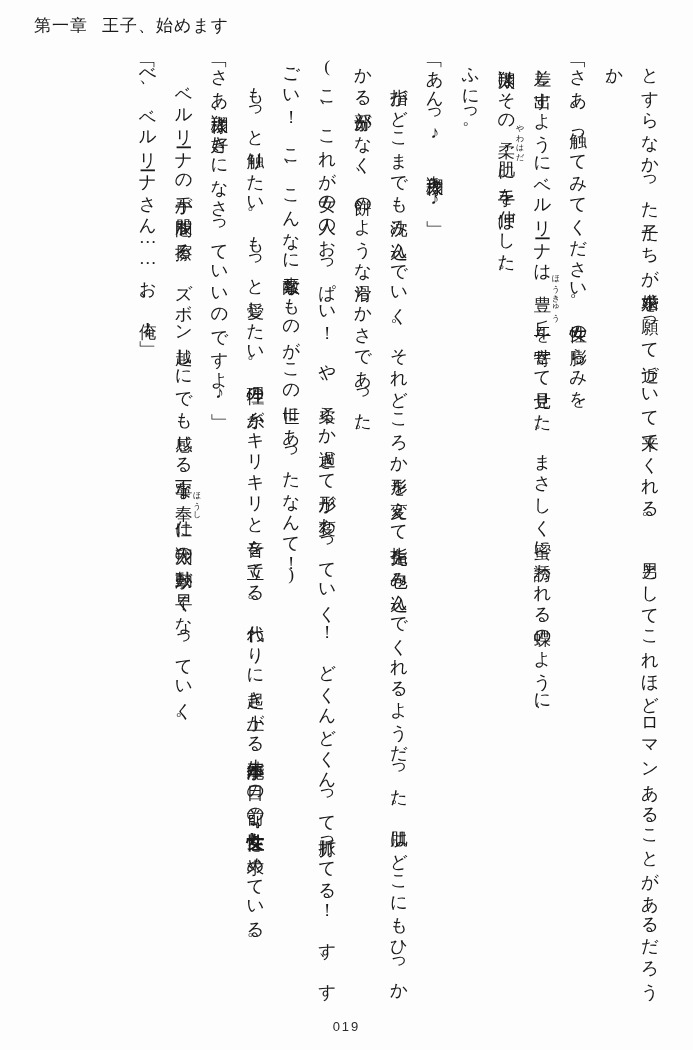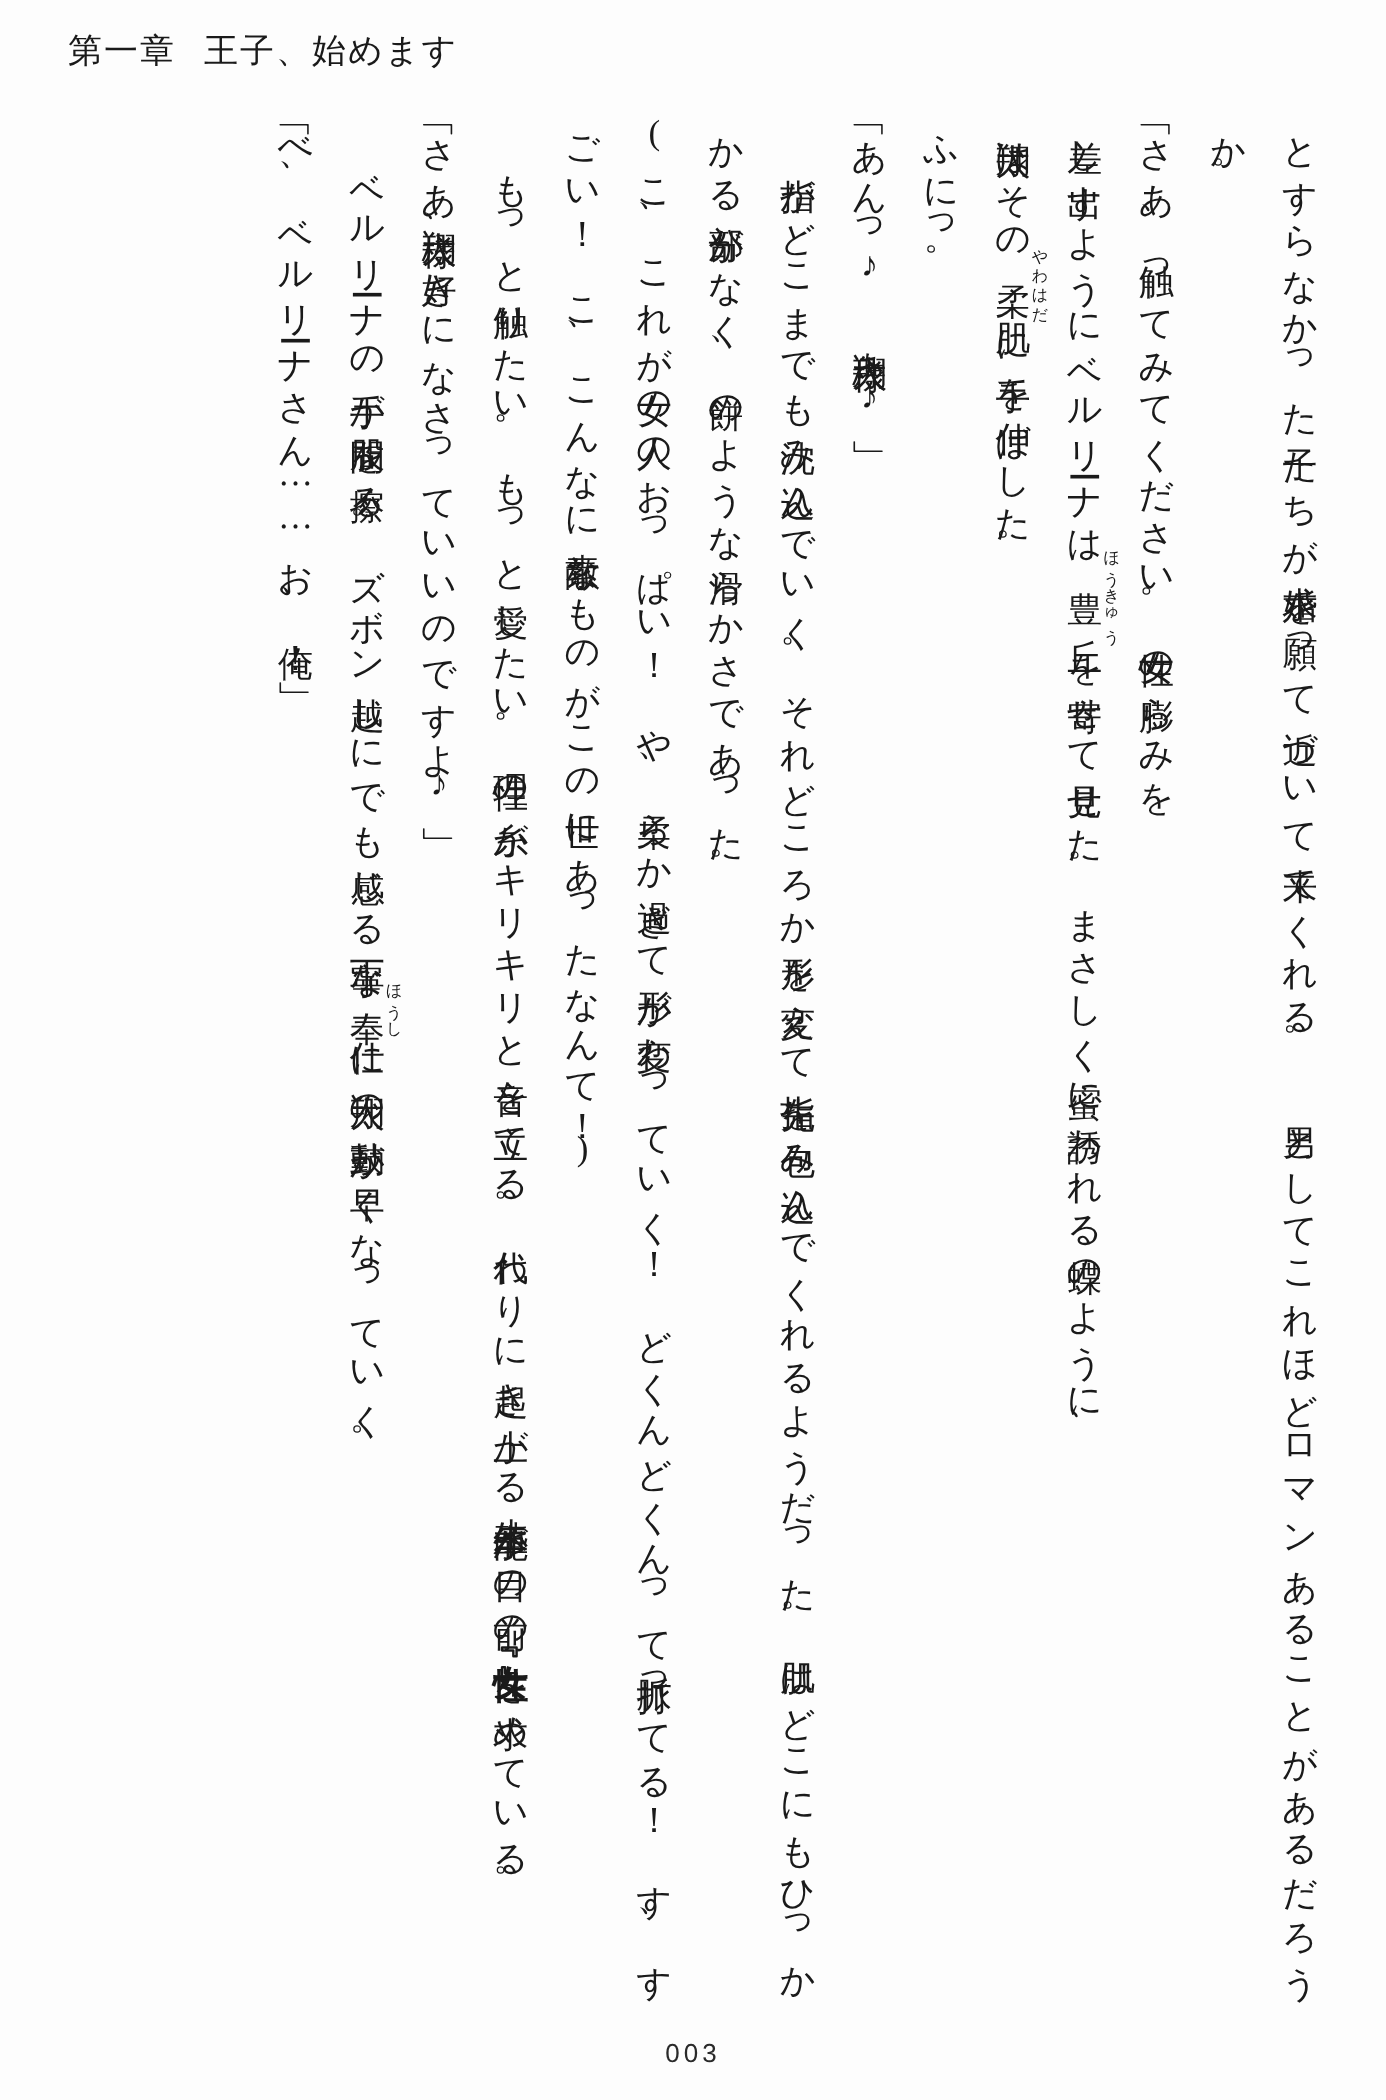--- a/index.html
+++ b/index.html
@@ -121,15 +121,15 @@
 
       <p>「さあ翔太様、好きになさっていいのですよ♪」</p>
 
       <p class="indent1">ベルリーナの手が股間を擦る。ズボン越しにでも感じる丁寧な<ruby><span>奉仕</span><rt>ほうし</rt></ruby>に翔太の鼓動が早くなっていく。</p>
 
       <p>「べ、ベルリーナさん……お、俺！」</p>
 
     </div>
   </div>
 
-  <div class="folio">003</div>
+  <div class="folio">019</div>
 
 </div>
 
 </body></html>

